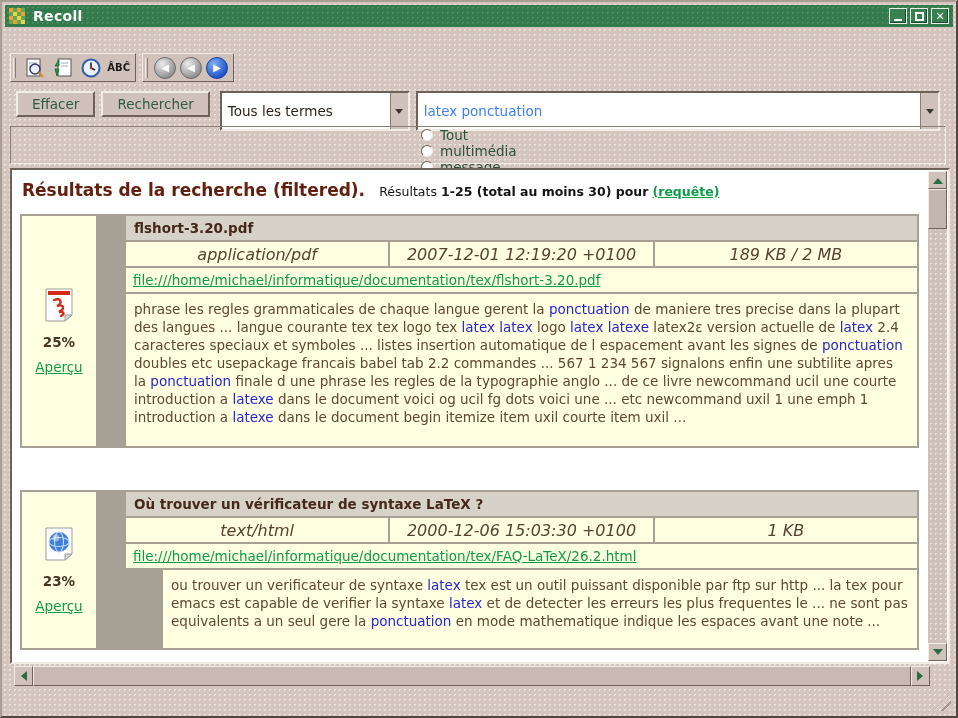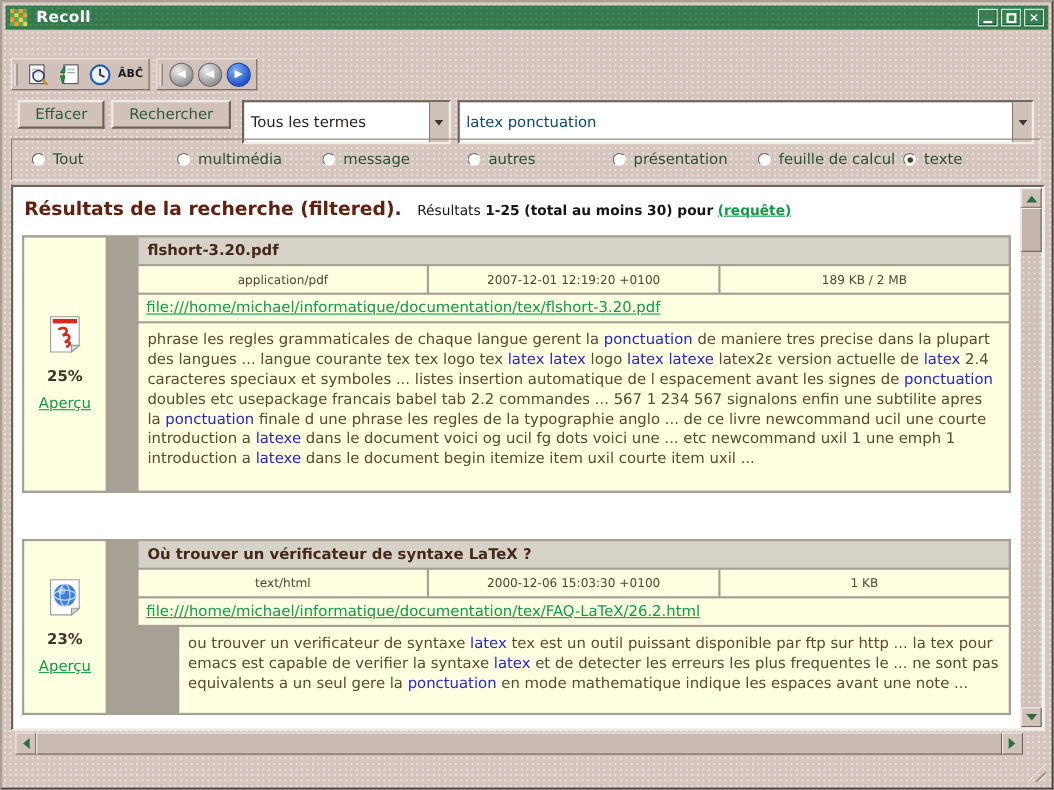--- a/index.html
+++ b/index.html
@@ -82,28 +82,28 @@
   .combo-arrow-btn{
     width:18px; height:100%; background:#d0c2ba; flex:none;
     border-left:1px solid #8a7d73;
     display:flex; align-items:center; justify-content:center;
   }
   .combo-arrow-btn::after{ content:""; border:4px solid transparent; border-top:5px solid #3c3630; margin-top:4px;}
   .mode-combo{ width:190px; margin-left:4px;}
   .query-combo{ flex:1; }
   .query-combo input{
     flex:1; border:none; outline:none; background:transparent; height:100%;
-    font-family:inherit; font-size:13.5px; color:#0c4a6e; padding:0 6px;
+    font-family:inherit; font-size:13.5px; color:#3b82f6; padding:0 6px;
   }
 
   
   .filter-panel{
     position:absolute; left:8px; top:124px; right:10px; height:38px;
     border:1px solid; border-color:#8a7d73 #f2ece6 #f2ece6 #8a7d73;
-    display:flex; align-items:center; padding-left:18px;
+    display:flex; align-items:center; padding-left:18px;flex-direction:column;
   }
   .filter-option{ display:flex; align-items:center; gap:7px; width:132px; cursor:default;}
   .filter-option:last-child{ width:auto; }
   .radio{
     width:12px; height:12px; border-radius:50%; background:#fff; flex:none;
     border:1px solid; border-color:#6e6258 #f2ece6 #f2ece6 #6e6258;
     display:flex; align-items:center; justify-content:center;
   }
   .radio.checked::after{ content:""; width:5px; height:5px; border-radius:50%; background:#4a3b30;}
   .filter-label{ color:#2d5038; font-size:13.5px; }
@@ -134,22 +134,22 @@
   }
   .r-pct{ font-weight:bold; color:#463425; font-size:13.5px;}
   .r-preview{ color:#0d9c48; text-decoration:underline; font-size:13.5px; cursor:pointer;}
   .r-right{ flex:1; display:flex; flex-direction:column; gap:2px; min-width:0;padding-left:28px;}
   .r-title{
     background:#d6d2c8; color:#46281a; font-weight:bold; font-size:13.5px;
     padding:4px 8px; height:24px; display:flex; align-items:center;
   }
   .r-meta{ display:grid; grid-template-columns:1fr 1fr 1fr; gap:2px; height:24px;}
   .r-meta > div{
-    background:#ffffe1; color:#554233; font-size:11px;
-    display:flex; align-items:center; justify-content:center; overflow:hidden; white-space:nowrap;
+    background:#ffffe1; color:#554233; font-size:16px;
+    display:flex; align-items:center; justify-content:center; overflow:hidden; white-space:nowrap;font-style:italic;
   }
   .r-url{ background:#ffffe1; height:24px; display:flex; align-items:center; padding:0 7px;}
   .r-url a{ color:#0d9c48; font-size:13.5px; text-decoration:underline; cursor:pointer; white-space:nowrap;}
   .r-abs{
     background:#ffffe1; color:#5f4732; font-size:13.5px; line-height:18px;
     padding:6px 8px 10px 8px; flex:1;
   }
   .r-abs .hl{ color:#2626d2; }
   .abs-1{ min-height:152px; }
   .abs-2{ min-height:78px;margin-left:37px; }

